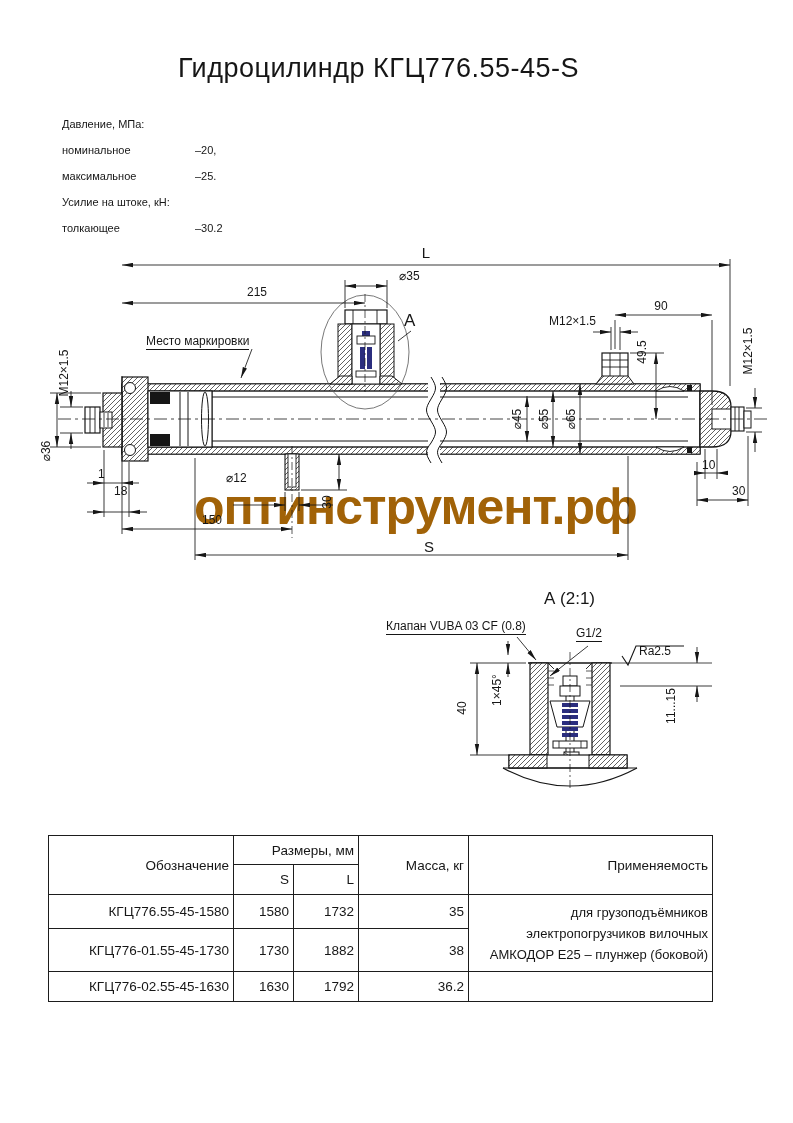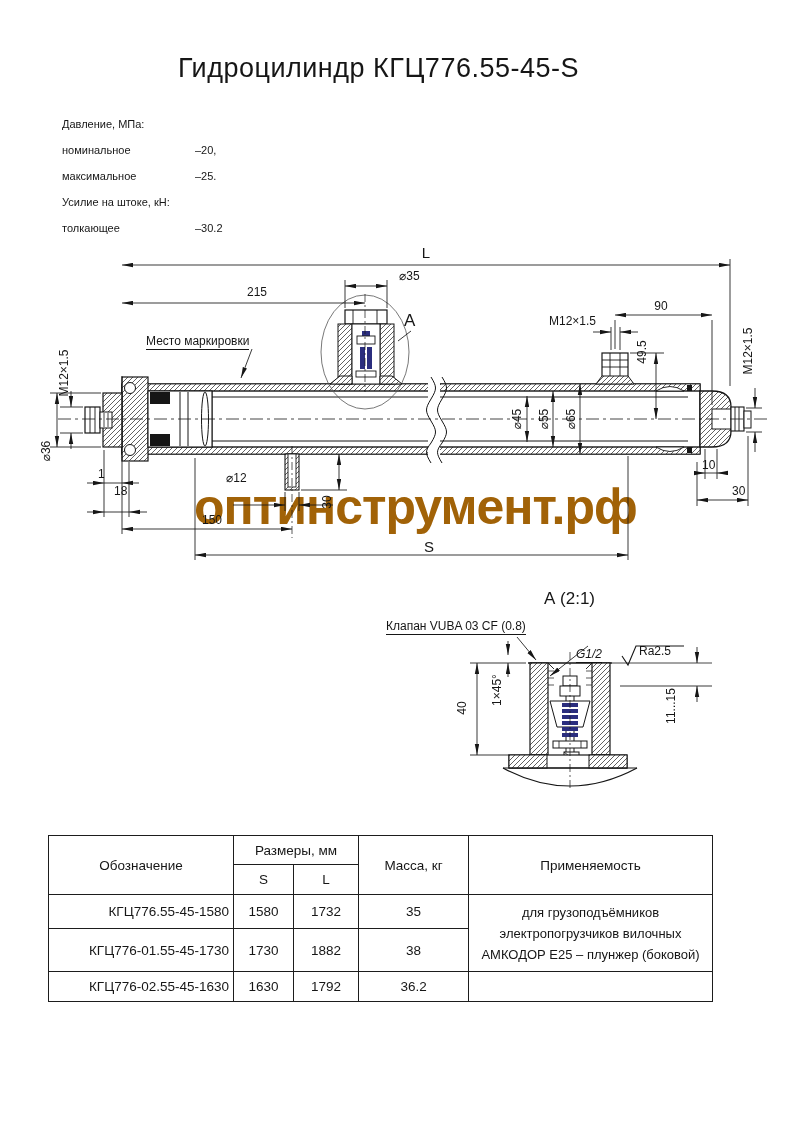--- a/index.html
+++ b/index.html
@@ -14,21 +14,21 @@
   svg{position:absolute;left:0;top:0;}
   .lab{position:absolute;font-size:12px;white-space:nowrap;color:#161616;line-height:1;}
   .ctr{transform:translate(-50%,-50%);}
   .rot{transform:translate(-50%,-50%) rotate(-90deg);}
   .undl{border-bottom:1.2px solid #161616;padding-bottom:2px;}
   .big{font-size:17px;}
   .med{font-size:15px;}
   
   #spec-table{position:absolute;left:48px;top:835px;width:664px;border-collapse:collapse;
               font-size:13.5px;table-layout:fixed;}
-  #spec-table th,#spec-table td{border:1.5px solid #1d1d1d;font-weight:normal;text-align:center;
+  #spec-table th,#spec-table td{border:1.5px solid #1d1d1d;font-weight:normal;text-align:right;
               padding:0 4px;overflow:hidden;}
   #spec-table td.desig{text-align:right;padding-left:28px;}
   #spec-table td.app{font-size:13px;line-height:21px;}
 </style>
 </head>
 <body>
 
 <div id="page">
 
   <div id="watermark">оптинструмент.рф</div>
@@ -320,21 +320,21 @@
   <div class="lab rot" style="left:571px;top:419px;">⌀65</div>
   <div class="lab" style="left:549px;top:315px;">М12×1.5</div>
   <div class="lab ctr" style="left:661px;top:306px;">90</div>
   <div class="lab rot" style="left:642px;top:352px;">49.5</div>
   <div class="lab rot" style="left:748px;top:351px;">М12×1.5</div>
   <div class="lab" style="left:702px;top:459px;">10</div>
   <div class="lab" style="left:732px;top:485px;">30</div>
 
   <div class="lab big" style="left:544px;top:590px;">А (2:1)</div>
   <div class="lab undl" style="left:386px;top:620px;">Клапан VUBA 03 CF (0.8)</div>
-  <div class="lab undl" style="left:576px;top:648px;font-style:italic;">G1/2</div>
+  <div class="lab undl" style="left:576px;top:627px;">G1/2</div>
   <div class="lab" style="left:639px;top:645px;">Ra2.5</div>
   <div class="lab rot" style="left:497px;top:690px;">1×45°</div>
   <div class="lab rot" style="left:462px;top:708px;">40</div>
   <div class="lab rot" style="left:671px;top:706px;">11...15</div>
 
   <table id="spec-table">
     <colgroup>
       <col style="width:185px">
         <col style="width:60px">
         <col style="width:65px">

